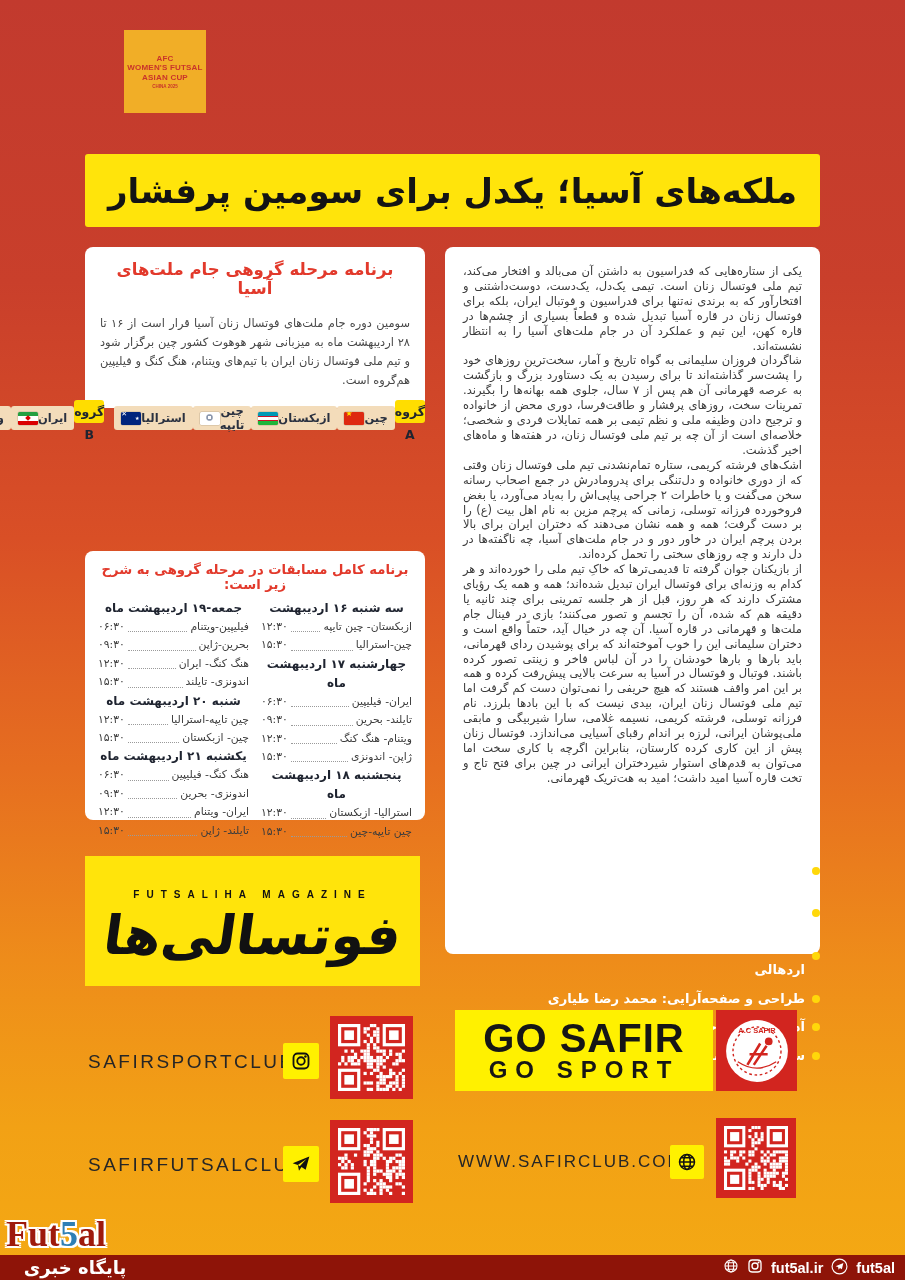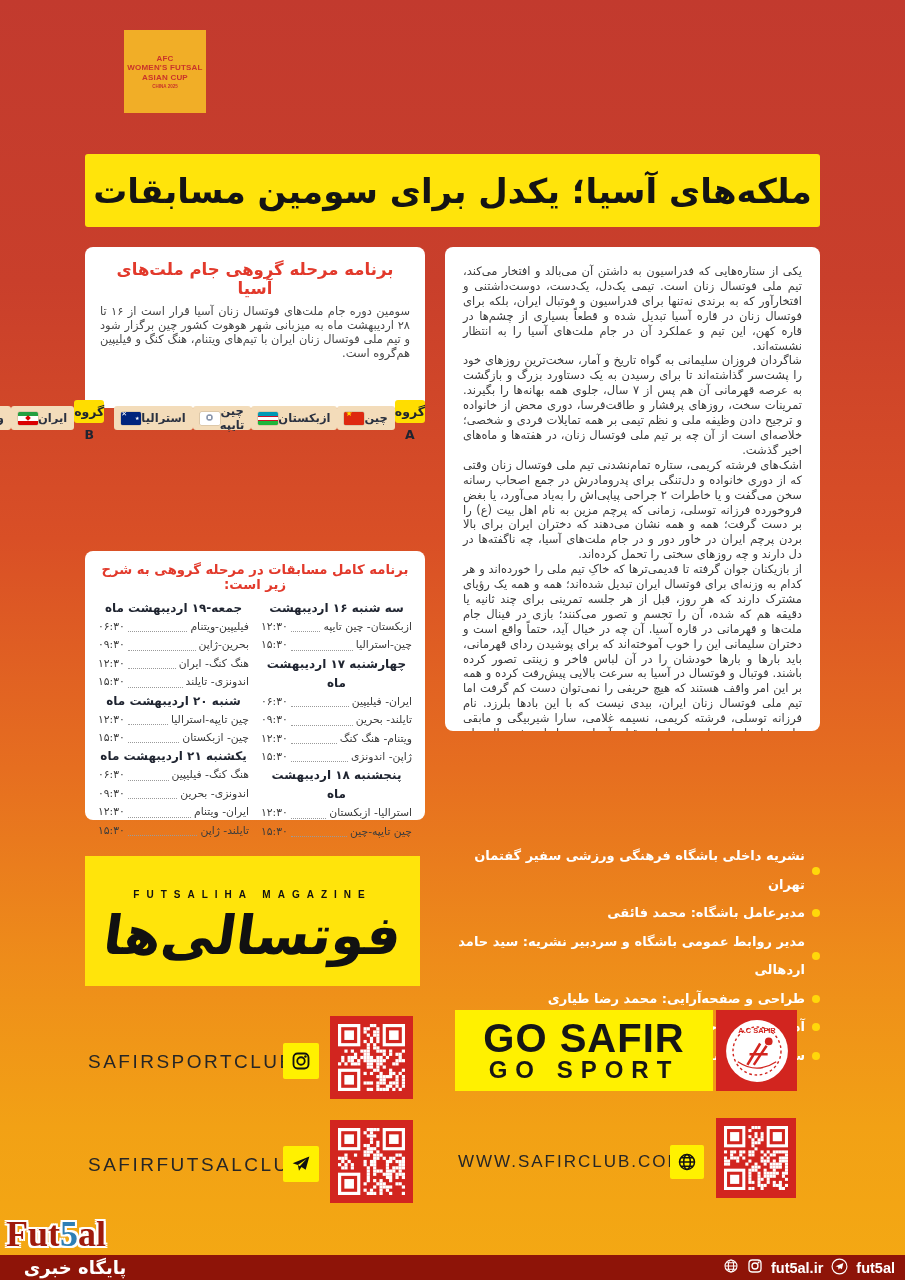--- a/index.html
+++ b/index.html
@@ -14,21 +14,21 @@
   .afc-logo .s{font-size:4.5px;font-weight:bold;margin-top:2px;}
 
   
   .headline{left:85px;top:154px;width:735px;height:73px;background:#ffe40b;border-radius:3px;display:flex;align-items:center;justify-content:center;direction:rtl;}
   .headline span{font-size:34px;font-weight:800;color:#141414;}
 
   
   .card{background:#fff;border-radius:8px;box-sizing:border-box;}
   .intro-card{left:85px;top:247px;width:340px;height:161px;padding:13px 15px 10px;direction:rtl;}
   .intro-title{color:#e2392b;font-weight:bold;font-size:16.5px;text-align:center;}
-  .intro-body{font-size:11.4px;line-height:14px;color:#474747;text-align:justify;margin-top:6px;}
+  .intro-body{font-size:11.4px;line-height:19px;color:#474747;text-align:justify;margin-top:16px;}
 
   
   .groups{left:85px;top:400px;width:340px;height:146px;display:flex;direction:rtl;gap:10px;}
   .group-col{flex:1;display:flex;flex-direction:row;}
   .group-head{height:23px;line-height:23px;background:#ffdd00;border-radius:3px;text-align:center;font-size:12.5px;font-weight:bold;color:#1f2430;}
   .team-row{height:24px;margin-top:6px;background:#f3dcba;border-radius:3px;display:flex;align-items:center;justify-content:space-between;padding:0 7px;box-sizing:border-box;direction:ltr;text-align:center;}
   .team-name{font-size:11.5px;font-weight:bold;color:#2a3140;direction:rtl;}
   .flag{width:20px;height:13px;border-radius:1.5px;position:relative;overflow:hidden;flex:none;box-shadow:0 0 0 .5px rgba(0,0,0,.18);}
   .f-china{background:#de2910}.f-china::after{content:"★";position:absolute;top:-3px;left:1px;color:#ffde00;font-size:8px;}
   .f-uzbekistan{background:linear-gradient(180deg,#0099b5 0 31%,#ce1126 31% 36%,#fff 36% 64%,#ce1126 64% 69%,#1eb53a 69% 100%);}
@@ -53,21 +53,21 @@
   .schedule-title{color:#e2392b;font-weight:bold;font-size:13.2px;text-align:center;}
   .sched-cols{display:flex;gap:12px;margin-top:7px;}
   .sched-col{flex:1;min-width:0;}
   .day-head{font-size:12px;font-weight:bold;color:#1f2430;text-align:center;line-height:19px;}
   .match{display:flex;align-items:flex-end;font-size:10.8px;color:#3c3c3c;line-height:18.4px;}
   .match .mteams{white-space:nowrap;}
   .match .dots{flex:1;border-bottom:1.5px dotted #9a9a9a;margin:0 3px 4px;}
   .match .mtime{white-space:nowrap;}
 
   
-  .article-card{left:445px;top:247px;width:375px;height:484px;padding:17px 18px;direction:rtl;overflow:hidden;}
+  .article-card{left:445px;top:247px;width:375px;height:707px;padding:17px 18px;direction:rtl;overflow:hidden;}
   .article-card p{margin:0;font-size:11.5px;line-height:14.9px;text-align:justify;color:#3b3b3b;}
 
   
   .magazine-box{left:85px;top:856px;width:335px;height:130px;background:#ffe40b;text-align:center;}
   .mag-label{font-family:"Liberation Sans",sans-serif;font-size:10px;font-weight:bold;letter-spacing:7px;color:#111;padding-top:14px;margin-top:19px;}
   .mag-logo{font-size:54px;font-weight:900;color:#111;transform:skewX(-8deg);margin-top:4px;direction:rtl;}
 
   
   .credits{left:445px;top:842px;width:375px;direction:rtl;}
   .credit-line{display:flex;align-items:center;justify-content:flex-start;line-height:28.5px;color:#fff;font-size:13px;font-weight:bold;}
@@ -98,21 +98,21 @@
 <div class="page">
 
   <div class="abs afc-logo">
     <div class="l">AFC</div>
     <div class="l">WOMEN'S FUTSAL</div>
     <div class="l">ASIAN CUP</div>
     <div class="s">CHINA 2025</div>
   </div>
 
   <div class="abs headline">
-    <span>ملکه‌های آسیا؛ یکدل برای سومین مسابقات</span>
+    <span>ملکه‌های آسیا؛ یکدل برای سومین پرفشار</span>
   </div>
 
   <div class="abs card intro-card">
     <div class="intro-title">برنامه مرحله گروهی جام ملت‌های آسیا</div>
     <div class="intro-body">سومین دوره جام ملت‌های فوتسال زنان آسیا قرار است از ۱۶ تا ۲۸ اردیبهشت ماه به میزبانی شهر هوهوت کشور چین برگزار شود و تیم ملی فوتسال زنان ایران با تیم‌های ویتنام، هنگ کنگ و فیلیپین هم‌گروه است.</div>
   </div>
 
   <div class="abs groups">
     <div class="group-col">
       <div class="group-head">گروه A</div>

